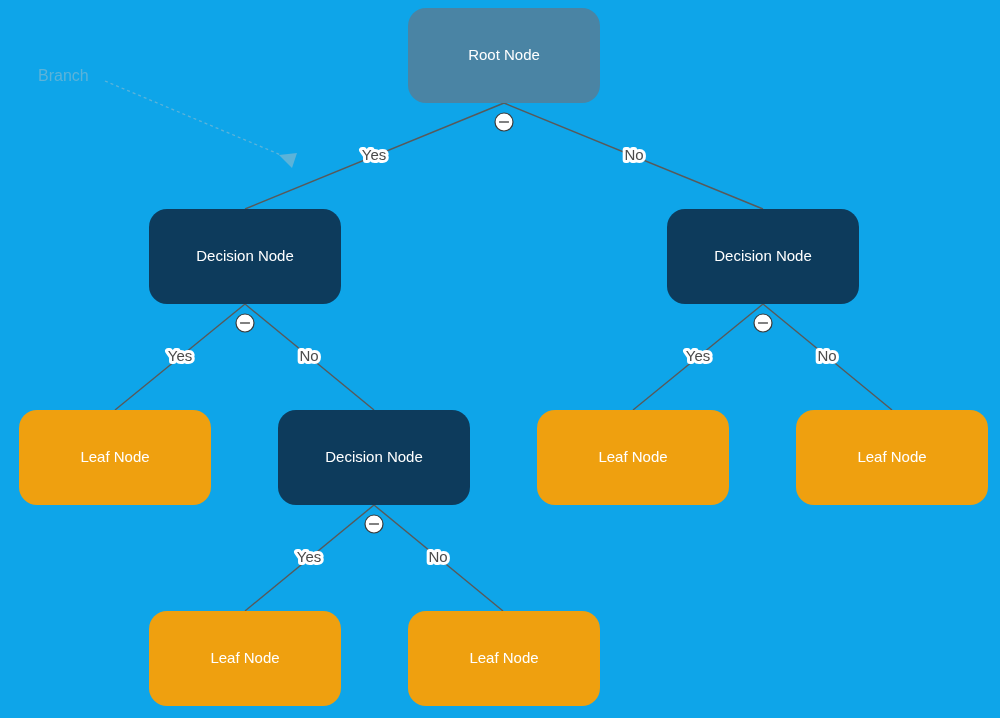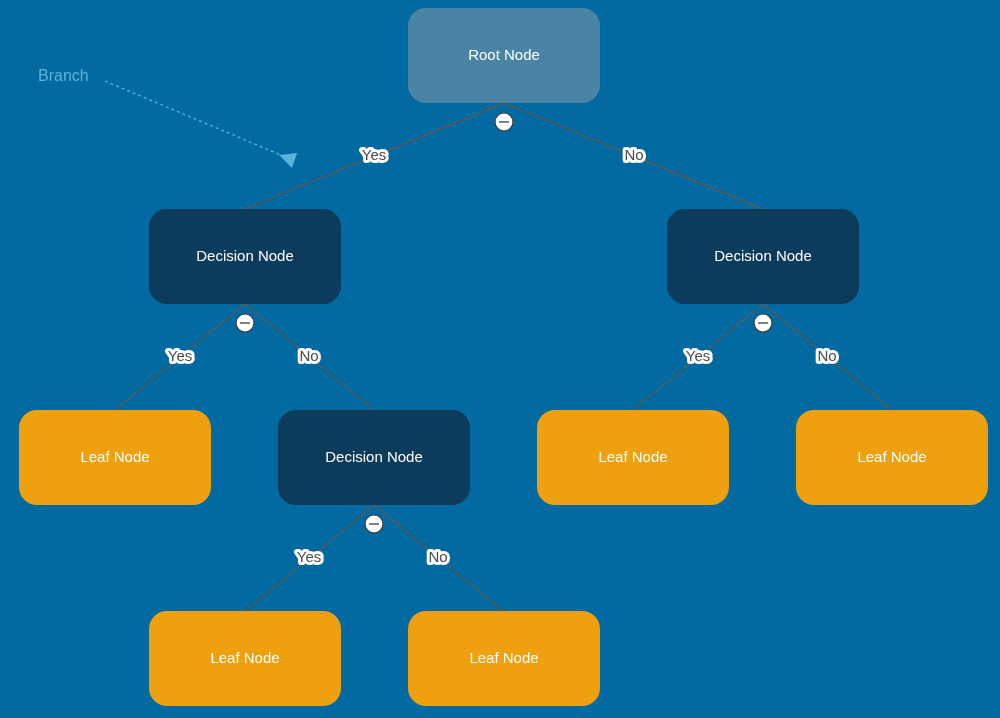--- a/index.html
+++ b/index.html
@@ -11,21 +11,21 @@
   body {
     width: 1000px;
     height: 718px;
     overflow: hidden;
     font-family: "Liberation Sans", sans-serif;
   }
   #diagram-root {
     position: relative;
     width: 1000px;
     height: 718px;
-    background: #0369a1;
+    background: #0ea5e9;
   }
   svg#tree-svg {
     position: absolute;
     top: 0;
     left: 0;
     width: 1000px;
     height: 718px;
     display: block;
   }
   .node-label {

